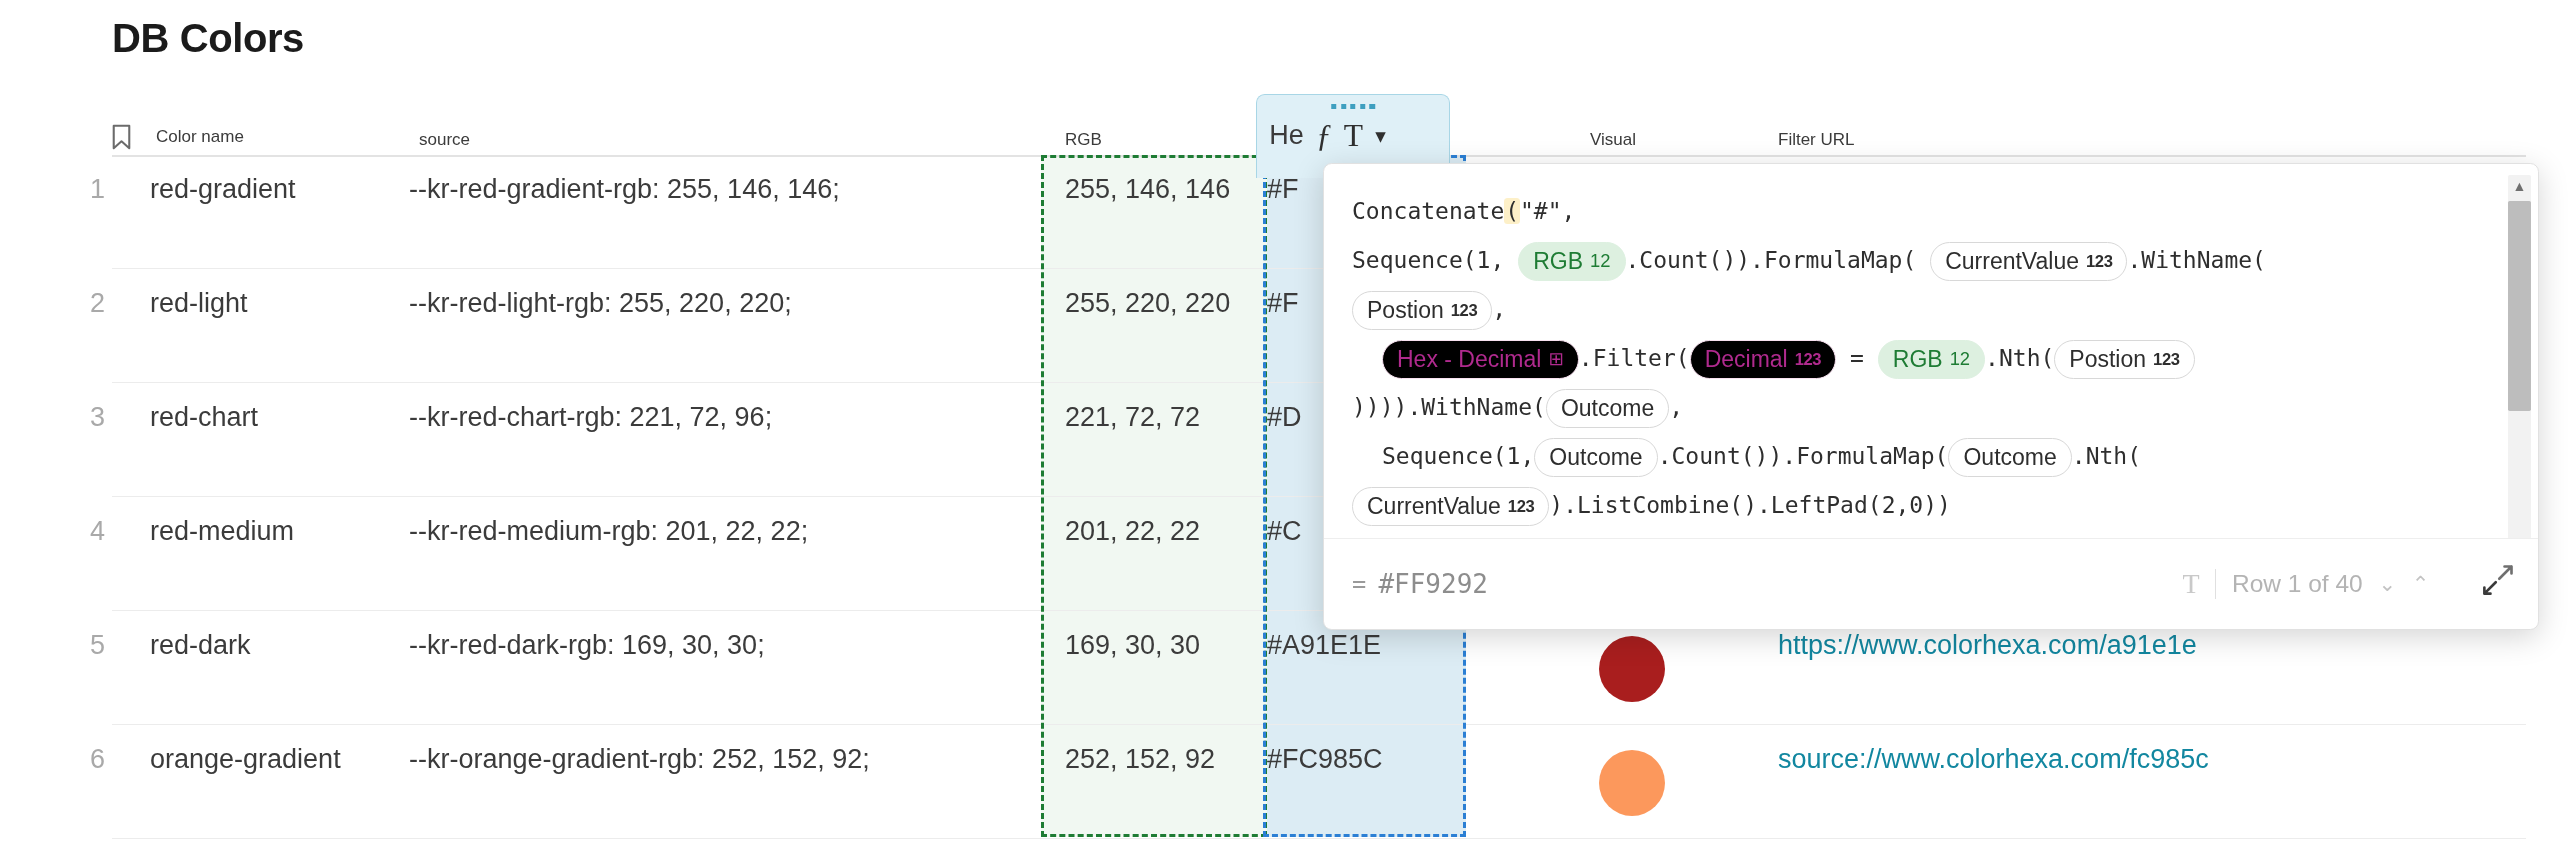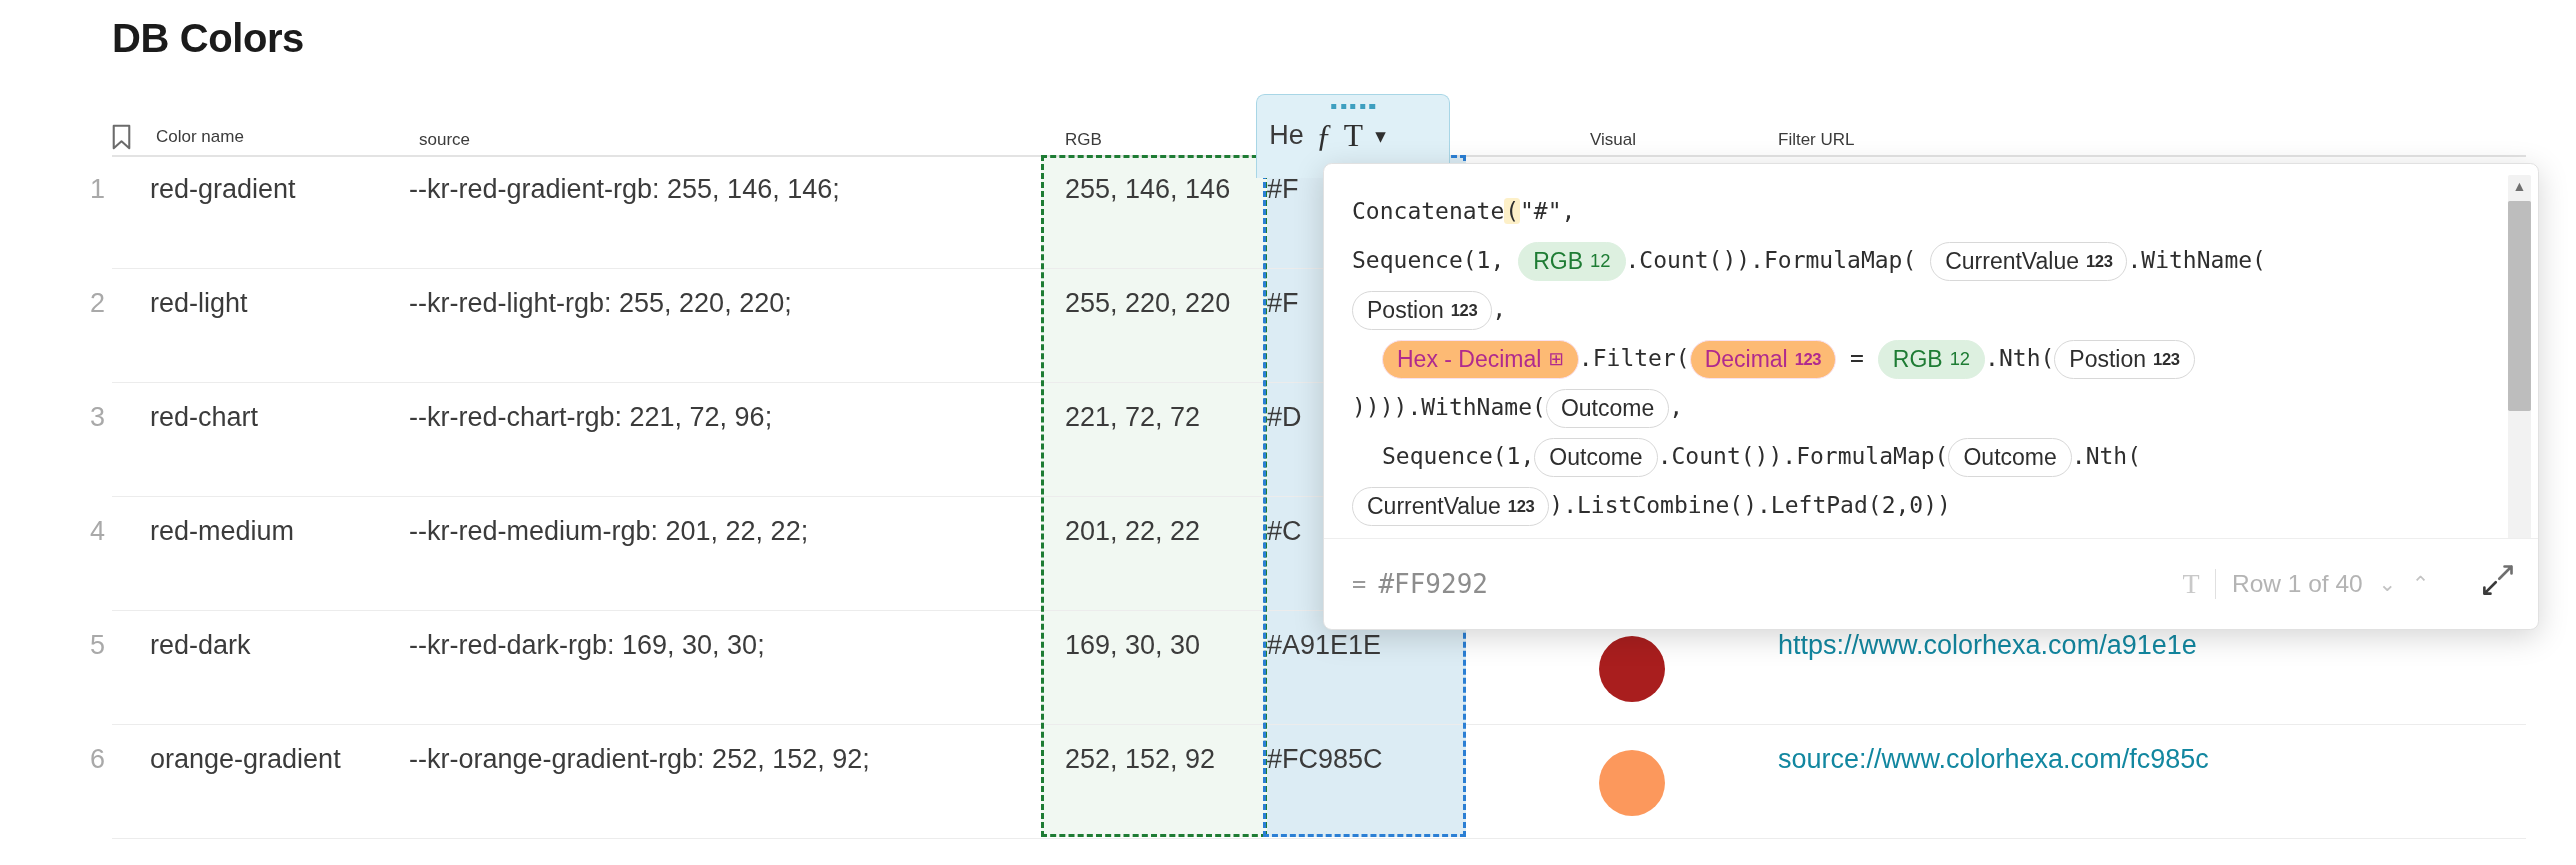--- a/index.html
+++ b/index.html
@@ -125,21 +125,21 @@
 
   .chip {
     display: inline-flex; align-items: center; gap: 7px;
     border-radius: 874px; padding: 0.9px 14px;
     font-family: "Liberation Sans", sans-serif;
     font-size: 23px; line-height: 35px; vertical-align: middle;
     white-space: nowrap;
   }
   .chip-plain  { background:#ffffff; border:1.3px solid #d8d8d8; color:#2e2e2e; }
   .chip-green  { background:#ddf0e0; border:1.3px solid #ddf0e0; color:#1e7c34; }
-  .chip-pink   { background:#fdba74; border:1.3px solid #f8e1f0; color:#b02a8e;text-align:right; }
+  .chip-pink   { background:#000000; border:1.3px solid #f8e1f0; color:#b02a8e;text-align:right; }
   .chip-ico { font-size: 18.4px; line-height: 1; }
   .chip-123 { font-size: 16.6px; font-weight: 700; letter-spacing: -0.4px; }
 
   
   .fx-scroll {
     position: absolute; right: 7px; top: 10.5px;
     width: 23px; height: 406px; background: #f2f2f2;
     border-radius: 1.7px;
   }
   .fx-scroll .arrow {

